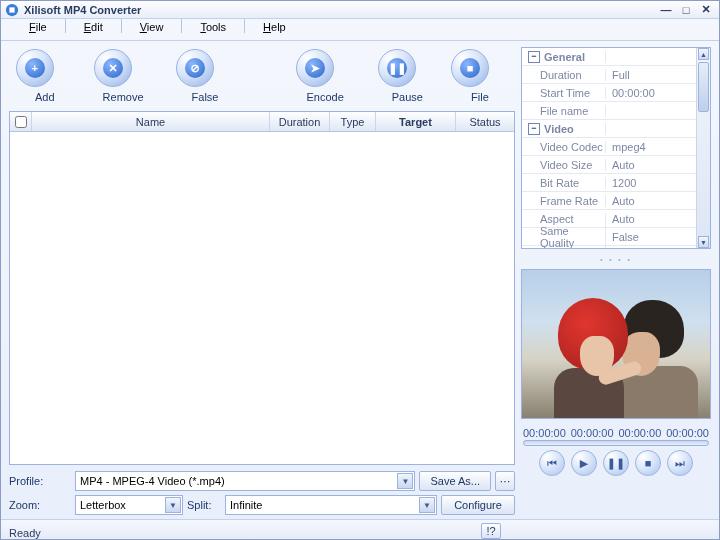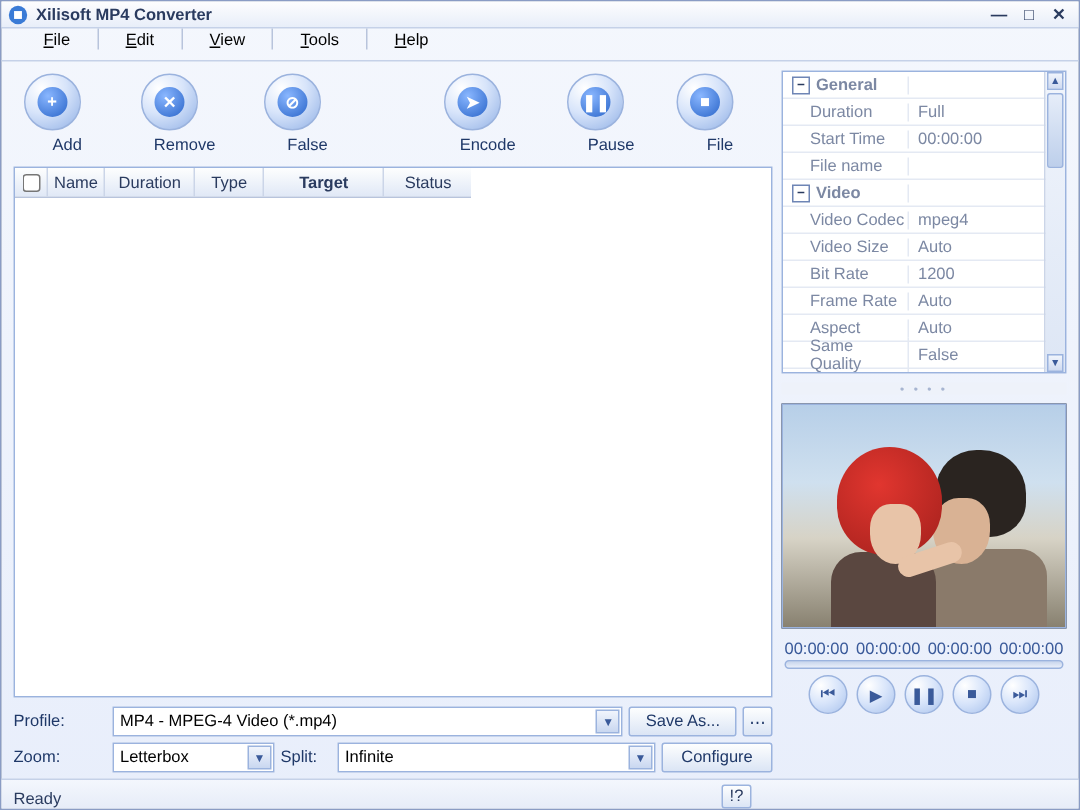--- a/index.html
+++ b/index.html
@@ -15,21 +15,21 @@
 .menu-sep { width: 1px; height: 14px; background: #b8c4dc; margin: 0 8px; }
 .content { flex: 1; display: flex; padding: 6px 8px 4px 8px; gap: 6px; }
 .left { flex: 1; display: flex; flex-direction: column; }
 .right { width: 190px; display: flex; flex-direction: column; gap: 6px; }
 .toolbar { display: flex; gap: 28px; padding: 2px 6px 8px 6px; align-items: flex-start; }
 .tgroup { display: flex; gap: 28px; }
 .tool-btn { display: flex; flex-direction: column; align-items: center; gap: 4px; cursor: pointer; }
 .tool-btn .circle { width: 38px; height: 38px; border-radius: 50%; background: radial-gradient(circle at 30% 25%, #fff, #d7e4fa 45%, #aac3ed 80%, #7a9cd6); border: 1px solid #9bb3de; display: flex; align-items: center; justify-content: center; color: #1e4db0; }
 .tool-btn .inner { width: 20px; height: 20px; border-radius: 50%; background: radial-gradient(circle at 35% 30%, #8ab7ff, #2a65c9); display: flex; align-items: center; justify-content: center; color: #fff; font-size: 12px; font-weight: bold; }
 .tool-btn .lbl { color: #1f3868; margin-left: 20px; }
-.list-panel { flex: 1; border: 1px solid #9bb3de; background: #fff; display: flex; flex-direction: row; min-height: 0; }
+.list-panel { flex: 1; border: 1px solid #9bb3de; background: #fff; display: flex; flex-direction: column; min-height: 0; }
 .list-header { display: flex; background: linear-gradient(#fdfefe,#e0e8f6); border-bottom: 1px solid #b8c4dc; height: 20px; }
 .lh { border-right: 1px solid #cbd5e8; display: flex; align-items: center; justify-content: center; color: #2a3b5f; padding: 0 4px; }
 .lh.chk { width: 22px; }
 .lh.name { flex: 1.6; }
 .lh.dur { width: 60px; }
 .lh.type { width: 46px; }
 .lh.tgt { width: 80px; font-weight: bold; }
 .lh.st { width: 58px; border-right: none; }
 .list-body { flex: 1; }
 .form { margin-top: 6px; display: flex; flex-direction: column; gap: 4px; justify-content: space-between; }

